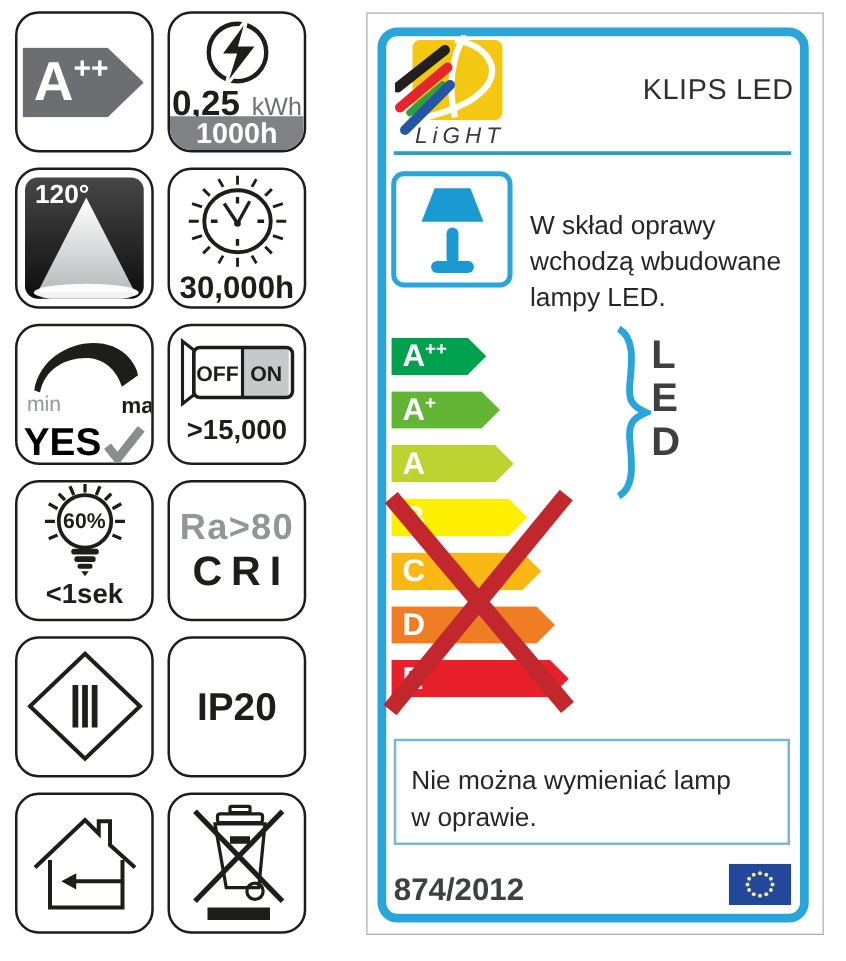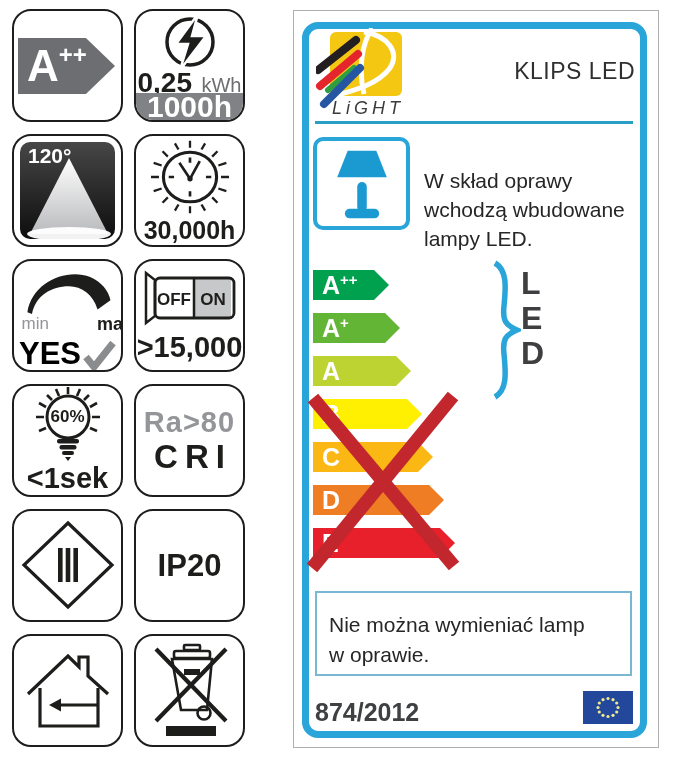--- a/index.html
+++ b/index.html
@@ -16,28 +16,28 @@
            clip-path:polygon(0 0,70% 0,100% 50%,70% 100%,0 100%);
            display:flex;align-items:flex-start;padding-left:9px;box-sizing:border-box;color:#fff;font-weight:bold;}
   .a-arrow .base{font-size:44px;line-height:56px;}
   .a-arrow .sup{font-size:24px;line-height:24px;margin-top:5px;}
   
   .val-row{position:absolute;top:56px;left:0;right:0;text-align:center;white-space:nowrap;}
   .val-big{font-size:28px;font-weight:bold;color:#1d1d1b;}
   .val-unit{font-size:20px;color:#6d6e71;margin-left:5px;}
   .band{position:absolute;bottom:0;left:0;right:0;height:27px;background:#808285;
         border-radius:0 0 15px 15px;text-align:center;}
-  .band span{font-size:30px;font-weight:bold;color:#fff;line-height:27px;}
+  .band span{font-size:23px;font-weight:bold;color:#fff;line-height:27px;}
   
   .beam{position:absolute;inset:6px;border-radius:10px;overflow:hidden;
         background:linear-gradient(180deg,#474747,#0d0d0d);}
   .beam-label{position:absolute;left:8px;top:2px;font-size:21px;font-weight:bold;color:#fff;z-index:2;}
   
   .cap{font-size:25px;font-weight:bold;color:#1d1d1b;text-align:center;white-space:nowrap;}
-  .cap.big{font-size:29px;}
+  .cap.big{font-size:22px;}
   
   .minmax{display:flex;justify-content:space-between;width:92px;margin-top:0px;gap:48px;}
   .min-l{font-size:17px;color:#939598;}
   .max-l{font-size:18px;font-weight:bold;color:#1d1d1b;}
   .yes-row{display:flex;align-items:center;margin-top:1px;}
   .yes-t{font-size:31px;font-weight:bold;color:#000000;line-height:31px;}
   
   .cri-col{display:flex;flex-direction:column;align-items:center;justify-content:center;height:100%;}
   .ra-t{font-size:29px;font-weight:bold;color:#939598;letter-spacing:1px;}
   .cri-t{font-size:33px;font-weight:bold;color:#1d1d1b;letter-spacing:7px;padding-left:7px;line-height:36px;text-align:right;}

